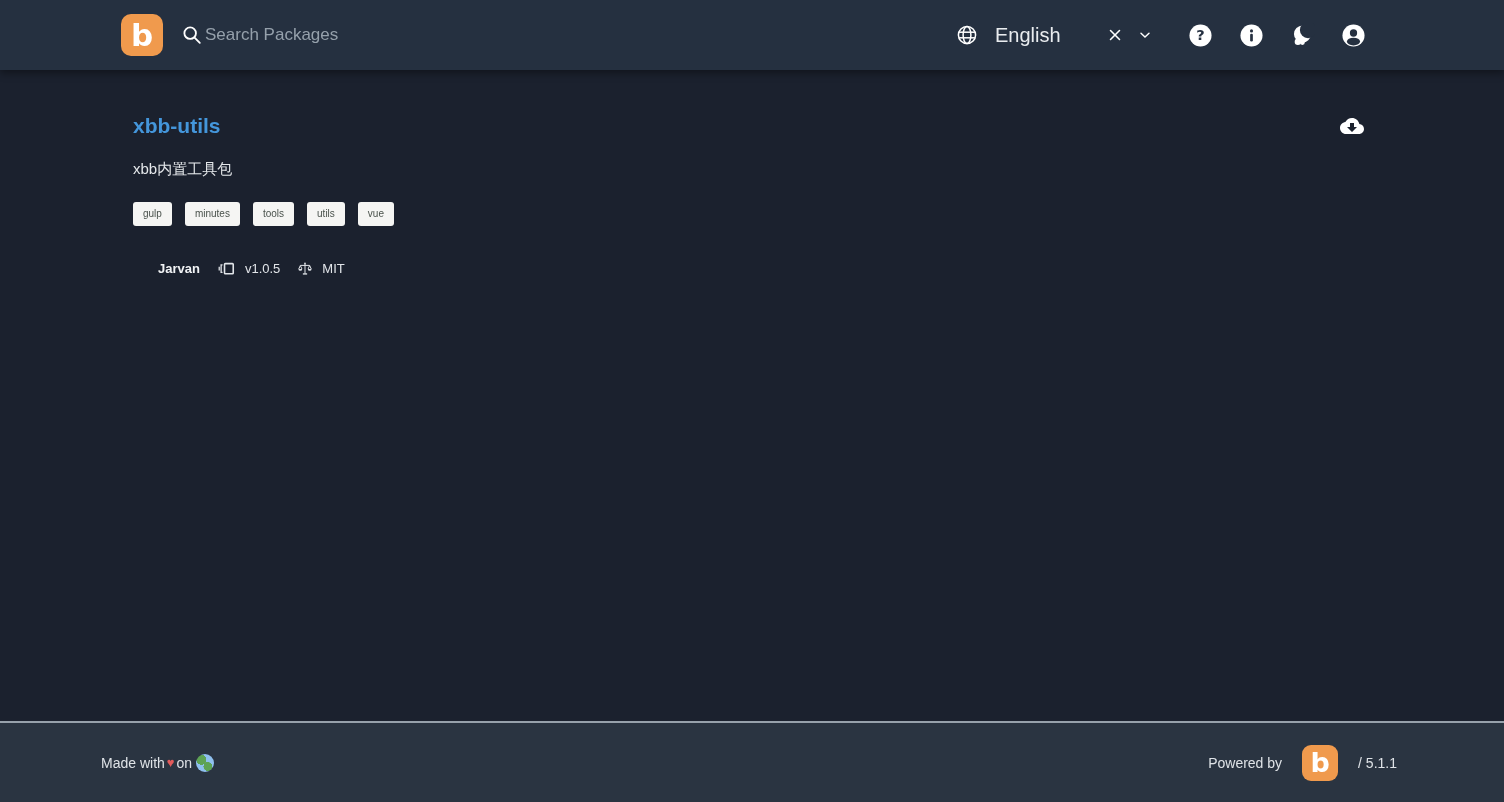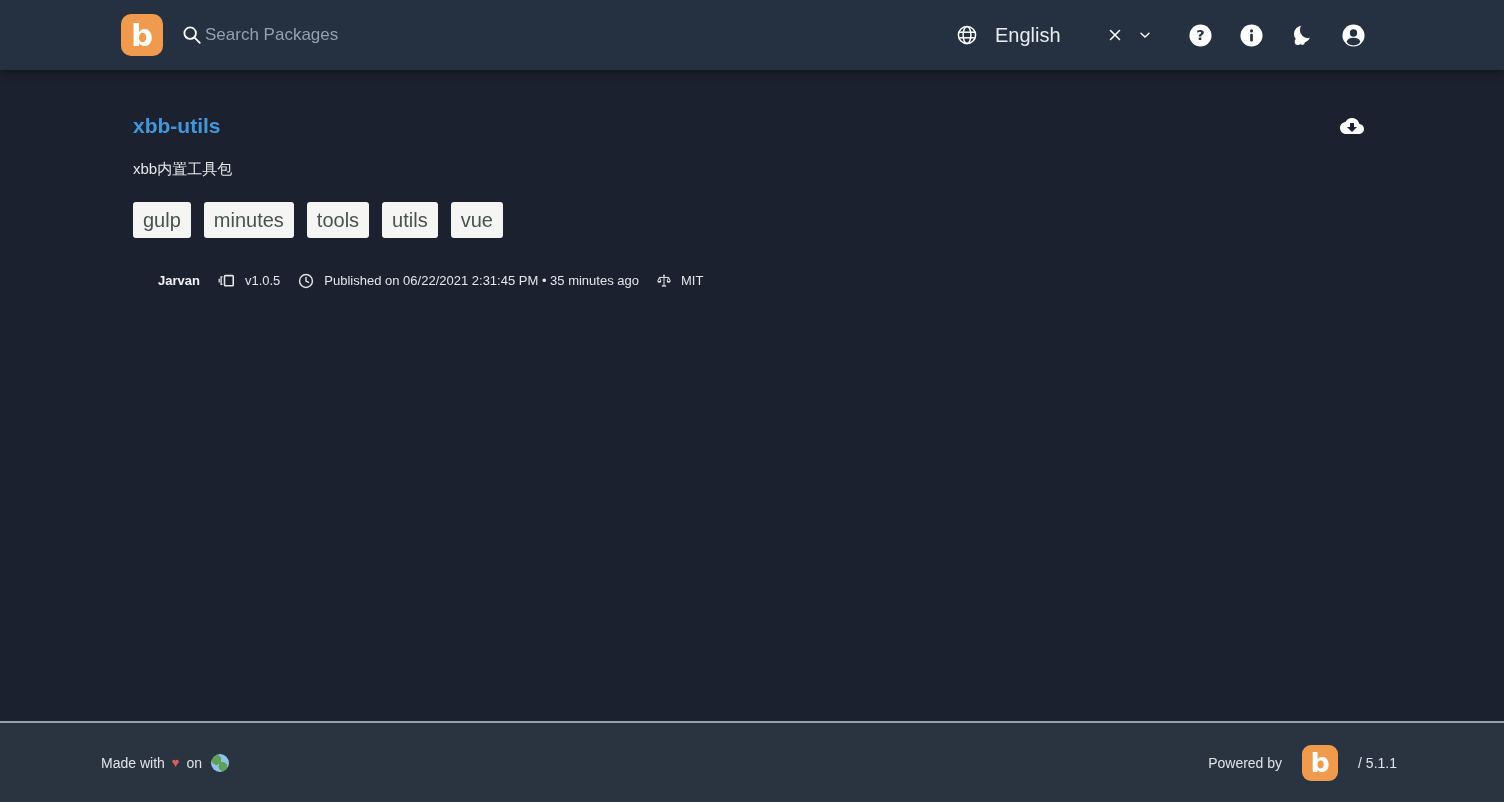--- a/index.html
+++ b/index.html
@@ -52,38 +52,38 @@
   }
 
   
   main{flex:1;padding:44px 140px 2px 133px;}
   .pkg-head{display:flex;justify-content:space-between;align-items:center;}
   .pkg-name{margin:0;font-size:21px;font-weight:700;color:var(--title-blue);cursor:pointer;}
   .download-btn{background:none;border:none;padding:0;cursor:pointer;display:flex;}
   .pkg-desc{margin:22px 0 15px;font-size:15px;color:#e4e7ea;}
   .keywords{margin-top:23px;display:flex;gap:13px;}
   .chip{
-    background:#f5f5f3;color:#4a524c;font-size:20px;
+    background:#f5f5f3;color:#4a524c;font-size:10px;
     padding:6px 10px;border-radius:3px;line-height:1.2;cursor:default;
   }
   .meta{
     margin-top:33px;margin-left:25px;display:flex;align-items:center;gap:17px;
     font-size:13px;color:#e2e5e9;
   }
   .meta .author{font-weight:700;color:#f1f3f5;}
   .meta-group{display:flex;align-items:center;gap:9px;}
 
   
   footer.appfooter{
     flex:0 0 81px;background:var(--footer-bg);
     border-top:2px solid #97a1ab;
     display:flex;align-items:center;justify-content:space-between;
     padding:0 107px 0 101px;font-size:14px;color:#dfe3e7;
   }
-  .footer-left{display:flex;align-items:center;gap:5px;}
+  .footer-left{display:flex;align-items:center;}
   .heart{color:#e25b5b;font-size:13px;margin:0 2px;}
   .earth{
     width:18px;height:18px;border-radius:50%;margin-left:4px;
     background:
       radial-gradient(circle at 66% 70%, #5ea355 0 25%, rgba(0,0,0,0) 26%),
       radial-gradient(circle at 30% 32%, #5ea355 0 28%, rgba(0,0,0,0) 29%),
       #8fc0ee;
   }
   .footer-right{display:flex;align-items:center;gap:20px;}
   .footer-logo{
@@ -205,29 +205,20 @@
         <span>
           <svg width="19" height="19" viewBox="0 0 24 24" fill="none" stroke="#e2e5e9">
             <rect x="9.5" y="5.8" width="11" height="12.8" rx="1" stroke-width="2"></rect>
             <path d="M7 7.5 H5.2 V16.8 H7" stroke-width="1.7"></path>
             <path d="M2.8 9.8 V14.4" stroke-width="1.6"></path>
           </svg>
         </span>
         <span>v1.0.5</span>
       </div>
 
-      <div class="meta-group">
-        <span>
-          <svg width="18" height="18" viewBox="0 0 24 24" fill="none" stroke="#e2e5e9" stroke-width="1.9">
-            <circle cx="12" cy="12" r="8.6"></circle>
-            <path d="M12 7.4 V12 L15.4 13.9" stroke-linecap="round"></path>
-          </svg>
-        </span>
-        <span>Published on 06/22/2021 2:31:45 PM • 35 minutes ago</span>
-      </div>
 
       <div class="meta-group">
         <span>
           <svg width="16" height="16" viewBox="0 0 24 24" fill="none" stroke="#e2e5e9" stroke-width="1.5">
             <circle cx="12" cy="3.6" r="1.3" fill="#e2e5e9" stroke="none"></circle>
             <line x1="12" y1="4.5" x2="12" y2="19"></line>
             <line x1="5" y1="6.6" x2="19" y2="6.6"></line>
             <path d="M2.6 12 L5 6.8 L7.4 12"></path>
             <path d="M2.2 12 a2.8 2.8 0 0 0 5.6 0 z" fill="#e2e5e9" stroke="none"></path>
             <path d="M16.6 12 L19 6.8 L21.4 12"></path>

